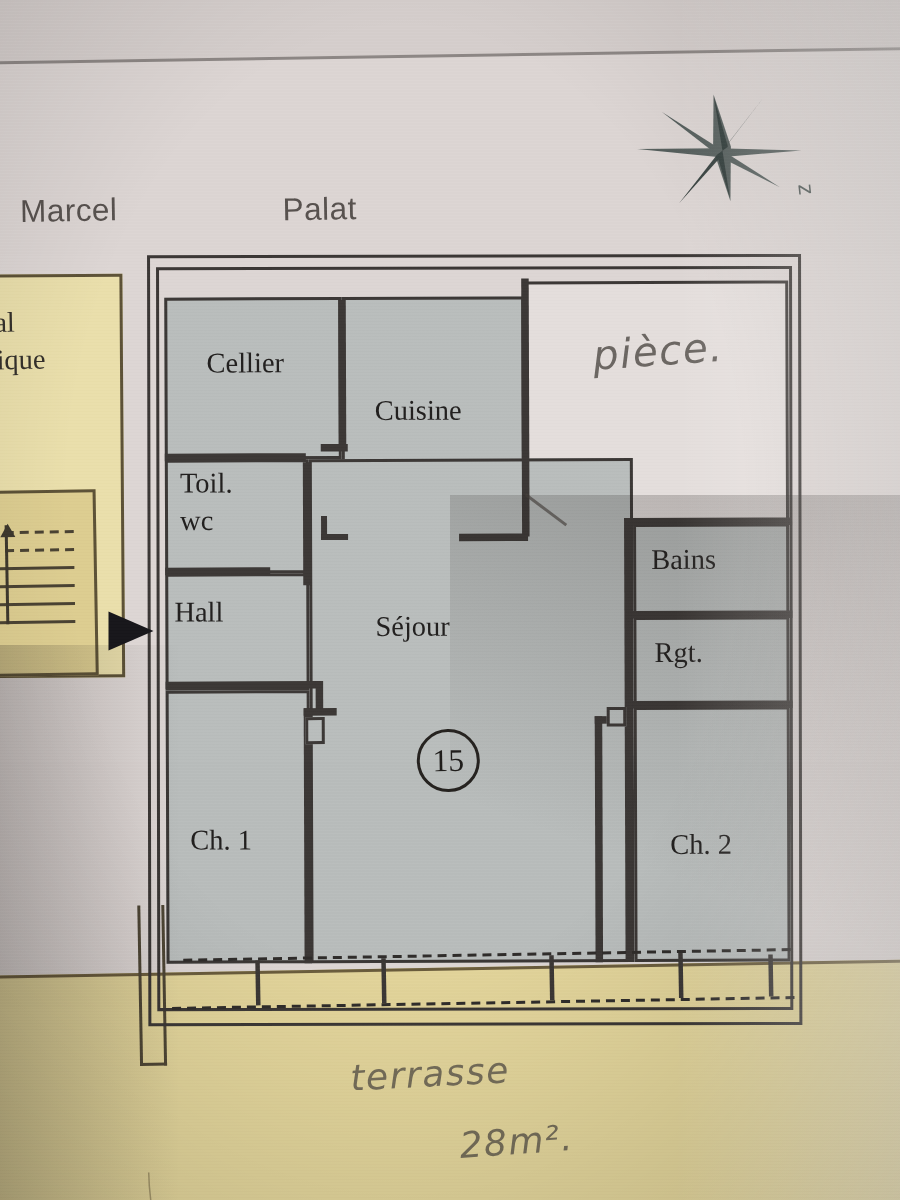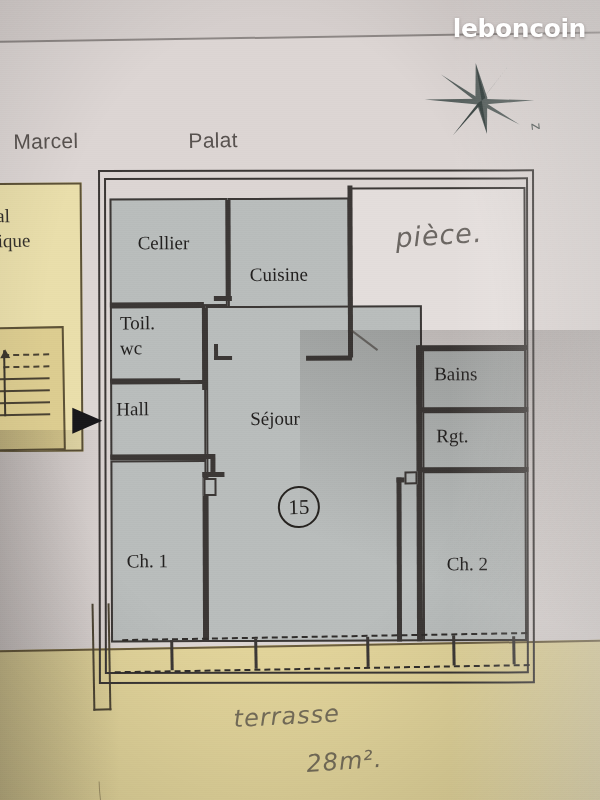--- a/index.html
+++ b/index.html
@@ -481,14 +481,13 @@
     <div class="hand" id="hw-terrasse">terrasse</div>
     <div class="hand" id="hw-area">28m².</div>
   </div>
 
   <div class="shade-diag"></div>
   <div class="shade-right"></div>
   <div class="shade-bottomleft"></div>
   <div class="vignette"></div>
   <div class="grain"></div>
 
-  <div class="watermark">leboncoin</div>
 </div>
 
 </body></html>

